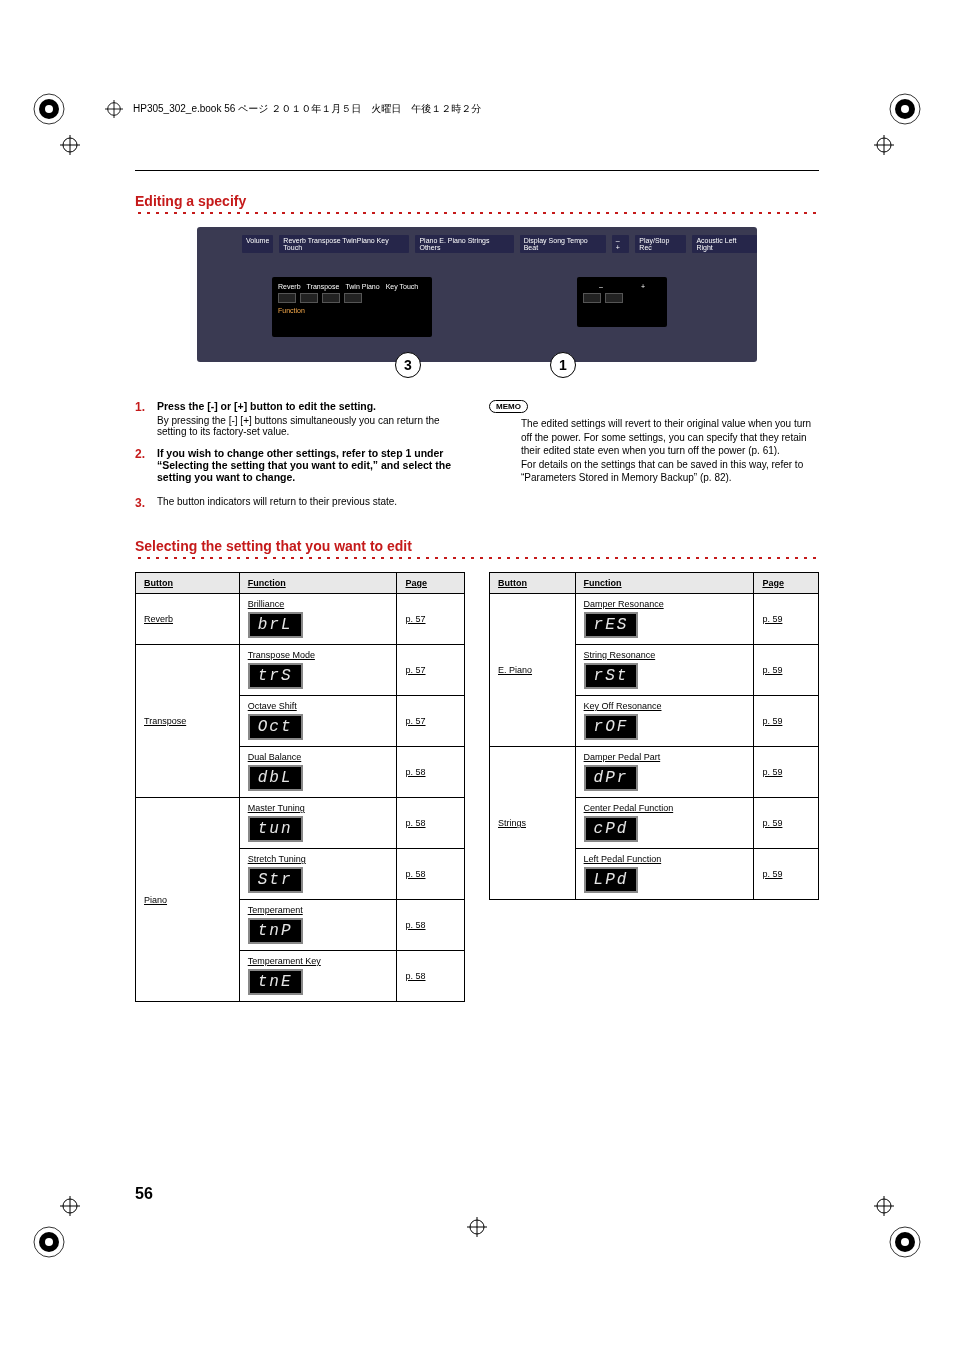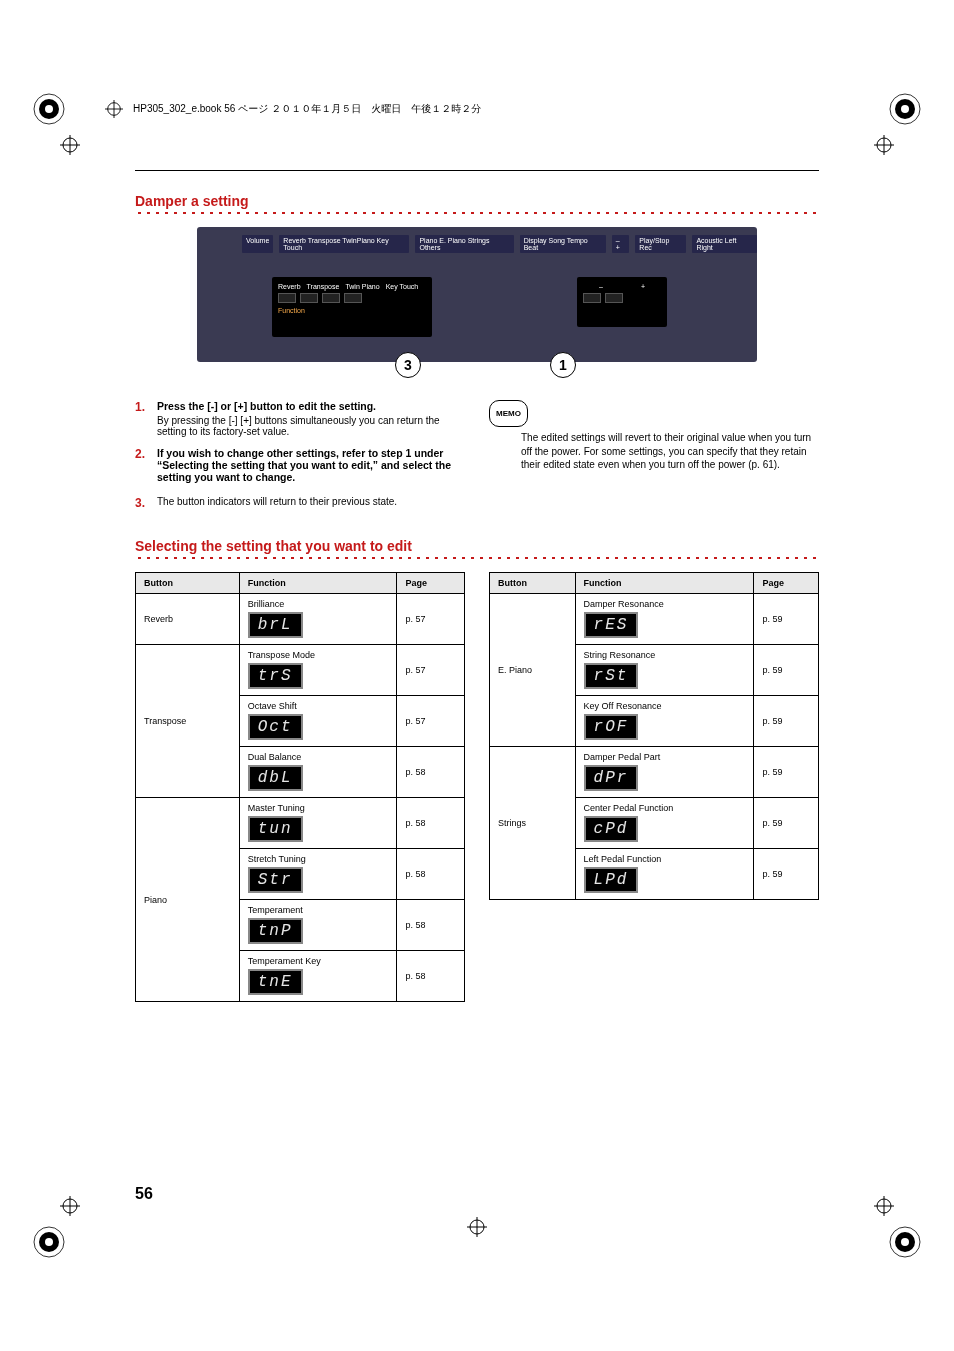--- a/index.html
+++ b/index.html
@@ -91,33 +91,34 @@
   }
   .col { width: 50%; }
   .step { display: flex; gap: 8px; margin-bottom: 10px; }
   .step-num { color: #c51a1a; font-weight: bold; font-size: 12px; min-width: 14px; }
   .step-head { font-weight: bold; margin-bottom: 3px; font-size: 10.5px; }
   .step-body { font-size: 10px; line-height: 1.354  55px; }
   .memo-badge {
     display: inline-block;
     border: 1px solid #000;
     border-radius: 10px;
-    padding: 8px 6px;
+    padding: 1px 6px;
     font-size: 8px;
     font-weight: bold;
     margin-bottom: 4px;
   }
   .memo-text { font-size: 10px; line-height: 1.35; margin-left: 32px; }
 
   .section2 { margin-top: 18px; }
   .tables-row { display: flex; gap: 24px; align-items: flex-start; }
   .ftable {
     border-collapse: collapse;
     width: 363px;
     font-size: 9px;
+    text-decoration: underline;
   }
   .ftable th, .ftable td {
     border: 1px solid #000;
     padding: 5px 8px;
     text-align: left;
     vertical-align: middle;
   }
   .ftable th { background: #e8e8e8; font-weight: bold; font-size: 9px; }
   .ftable .func-cell { padding: 5px 8px 6px 8px; }
   .lcd {
@@ -220,21 +221,21 @@
       <circle cx="10" cy="10" r="7" fill="none" stroke="#000"></circle>
       <line x1="10" y1="0" x2="10" y2="20" stroke="#000"></line>
       <line x1="0" y1="10" x2="20" y2="10" stroke="#000"></line>
     </svg>
   <span>HP305_302_e.book  56 ページ  ２０１０年１月５日　火曜日　午後１２時２分</span>
 </div>
 
 <div class="page-area">
   <hr class="running-rule">
 
-  <div class="section-heading">Damper a setting</div>
+  <div class="section-heading">Editing a specify</div>
   <div class="dot-rule"></div>
 
   <div style="position:relative;">
     <div class="panel-diagram">
       <div class="top-strip">
         <span class="seg">Volume</span>
         <span class="seg">Reverb  Transpose TwinPiano Key Touch</span>
         <span class="seg">Piano   E. Piano  Strings  Others</span>
         <span class="seg">Display    Song  Tempo  Beat</span>
         <span class="seg">–   +</span>
@@ -291,20 +292,21 @@
       <div class="step">
         <div class="step-num">3.</div>
         <div>
           <div class="step-body">The button indicators will return to their previous state.</div>
         </div>
       </div>
     </div>
     <div class="col">
       <span class="memo-badge">MEMO</span>
       <div class="memo-text">The edited settings will revert to their original value when you turn off the power. For some settings, you can specify that they retain their edited state even when you turn off the power (p. 61).</div>
+      <div class="memo-text">For details on the settings that can be saved in this way, refer to  “Parameters Stored in Memory Backup” (p. 82).</div>
     </div>
   </div>
 
   <div class="section2">
     <div class="section-heading">Selecting the setting that you want to edit</div>
     <div class="dot-rule"></div>
 
     <div class="tables-row">
       <table class="ftable">
         <thead>

